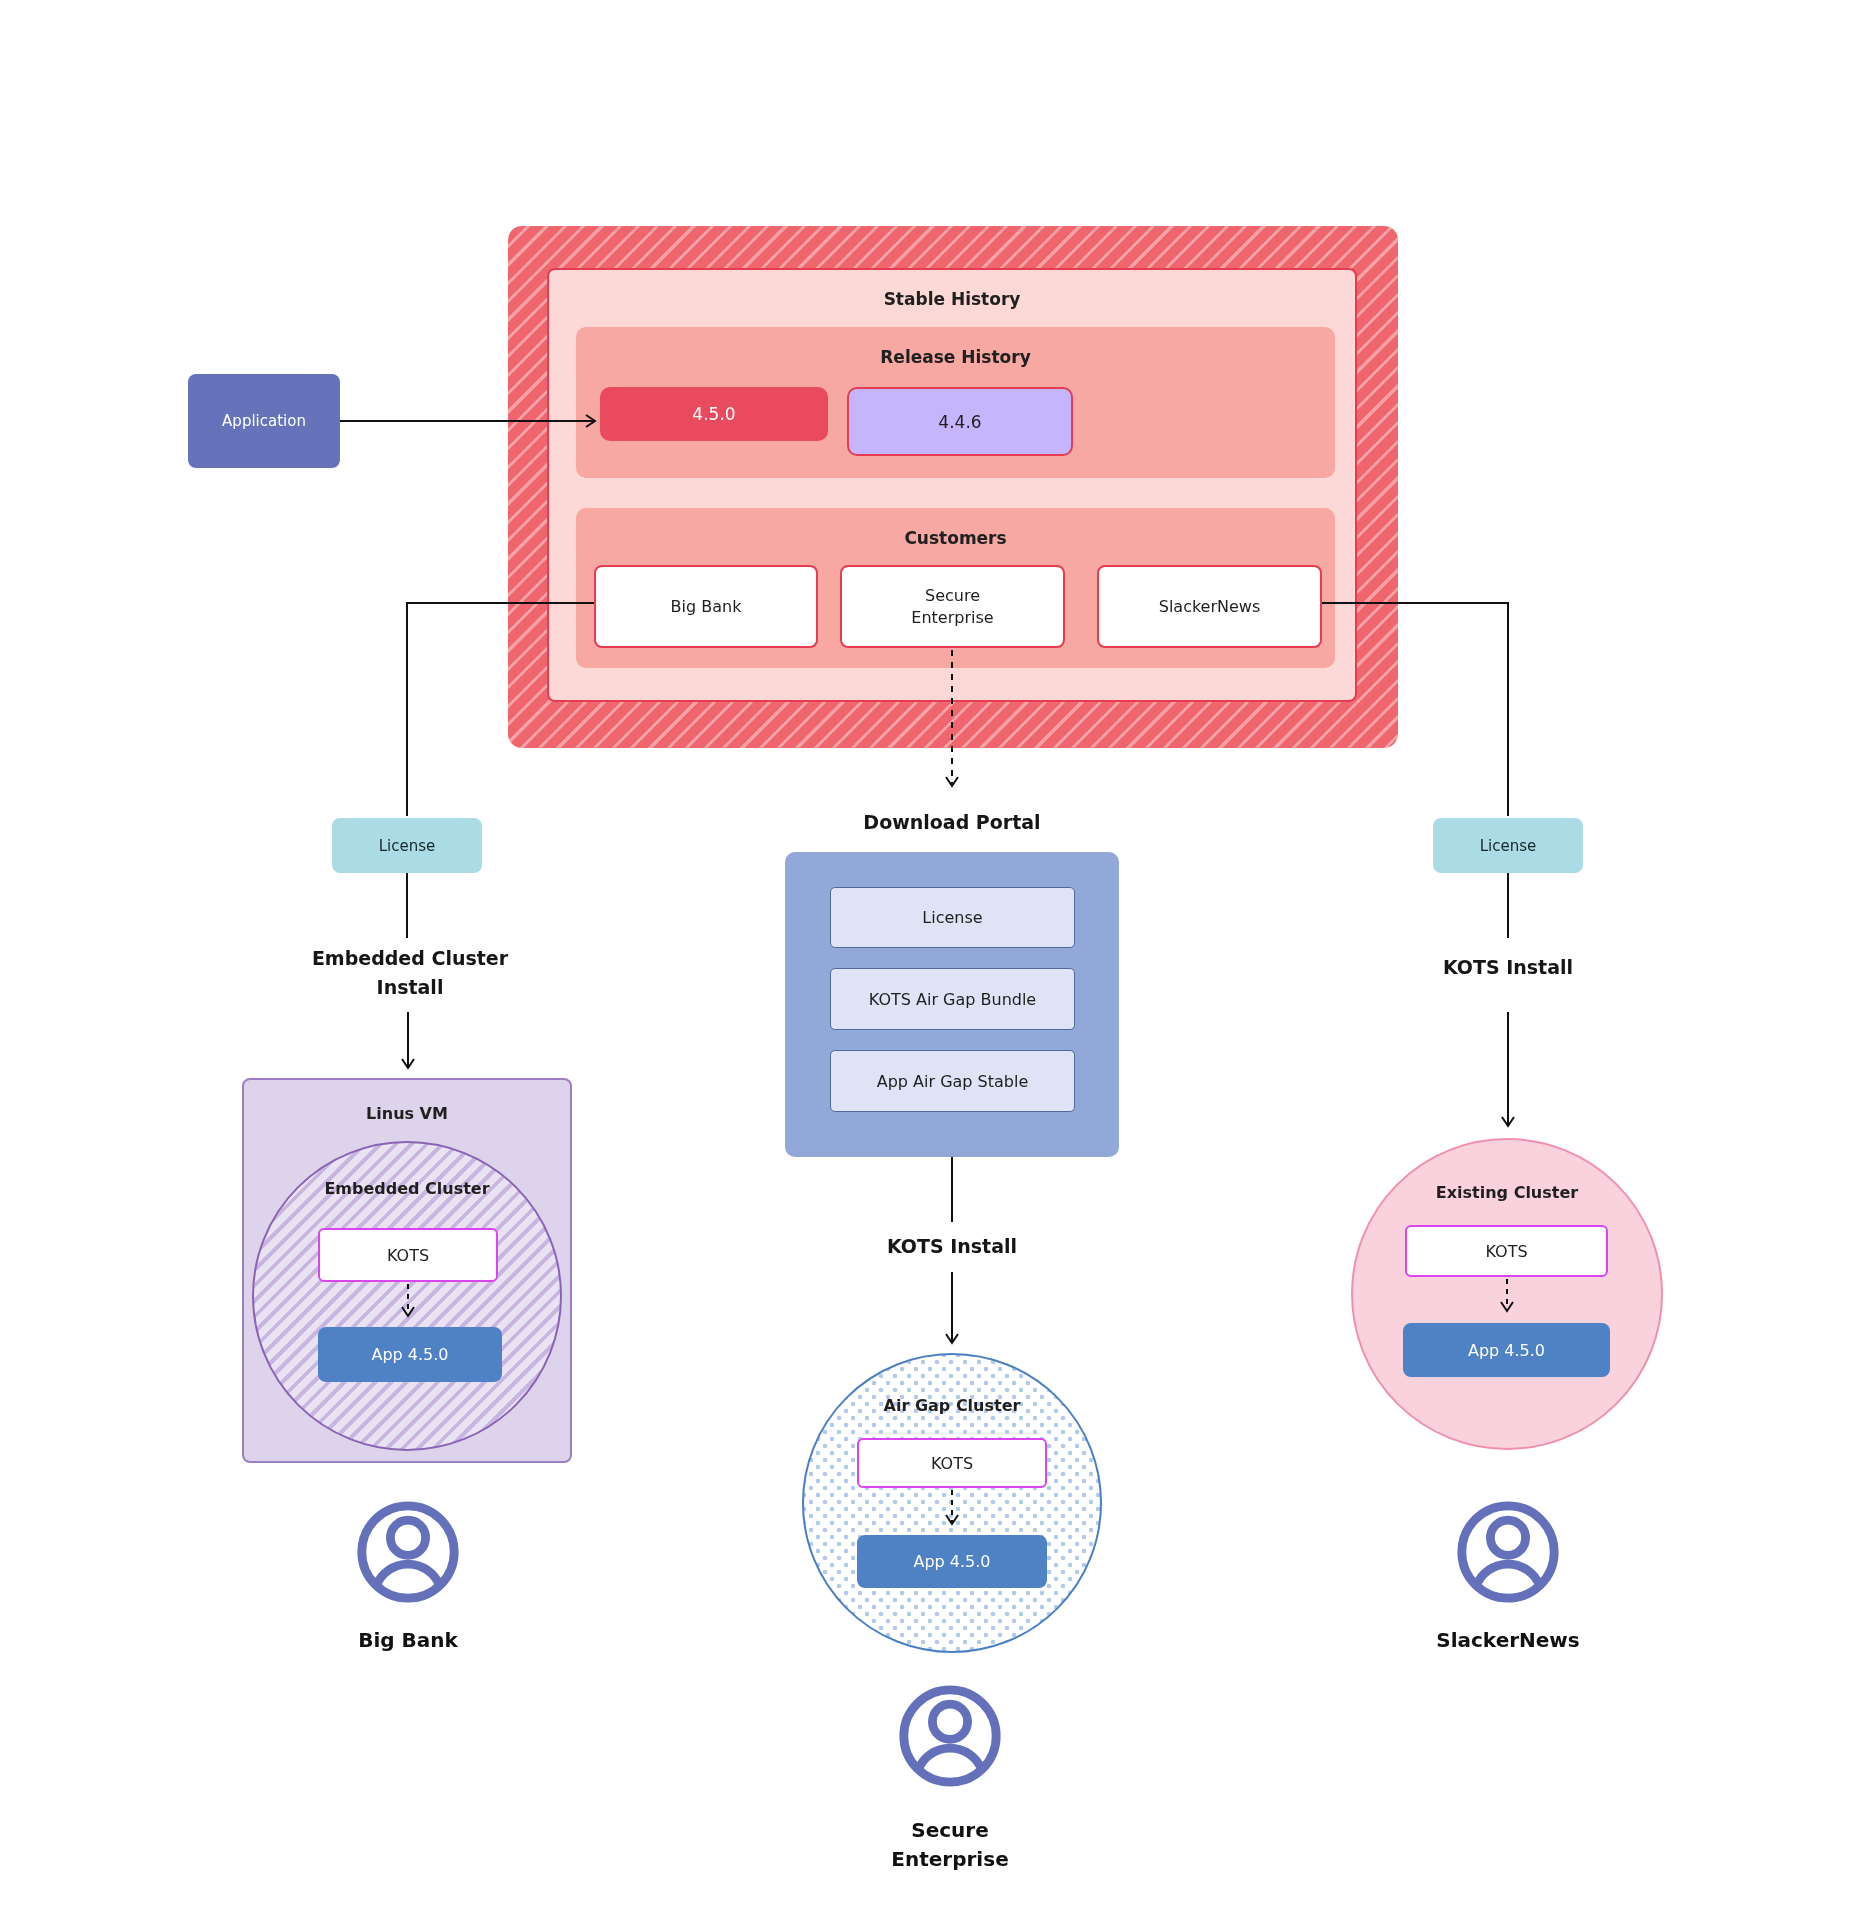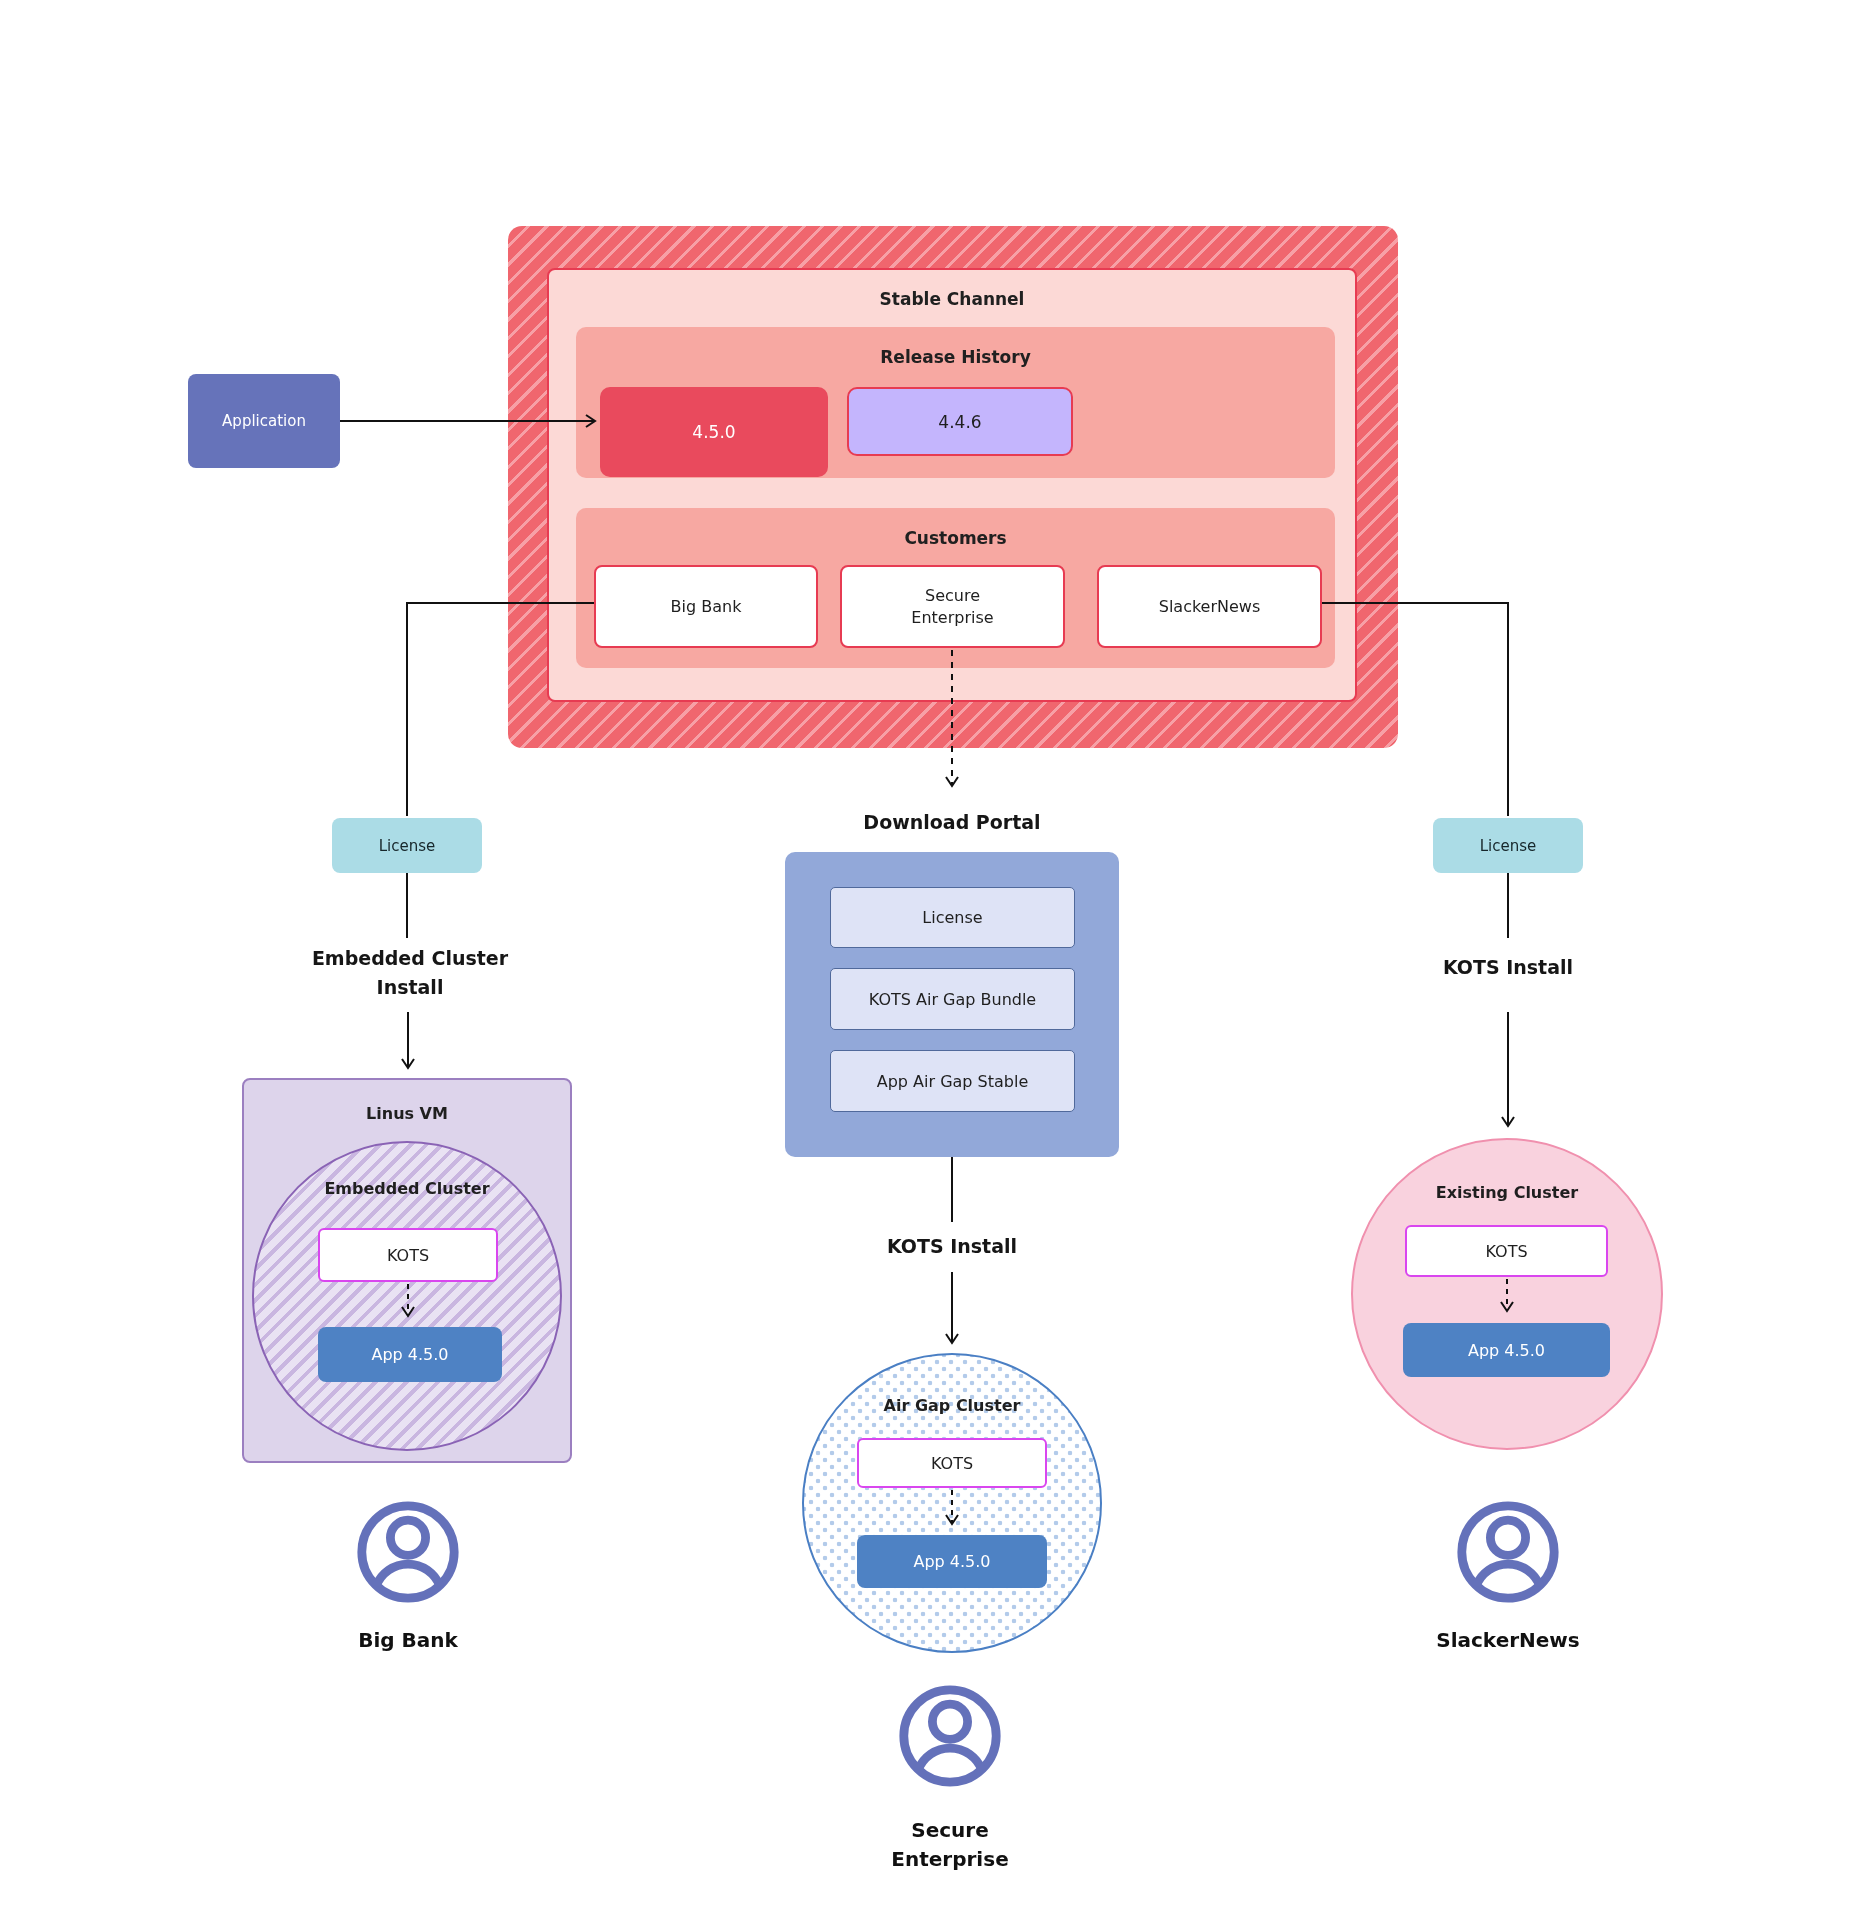--- a/index.html
+++ b/index.html
@@ -46,25 +46,25 @@
 </style>
 </head>
 <body>
 
 <div id="canvas">
 
 
   <div class="abs hatch-red" style="left:508px;top:226px;width:890px;height:522px;"></div>
 
   <div class="abs stable-box" style="left:547px;top:268px;width:810px;height:434px;"></div>
-  <div class="abs ctr heading" style="left:547px;top:288px;width:810px;height:22px;">Stable Channel</div>
+  <div class="abs ctr heading" style="left:547px;top:288px;width:810px;height:22px;">Stable History</div>
 
   <div class="abs salmon-box" style="left:576px;top:327px;width:759px;height:151px;"></div>
   <div class="abs ctr heading" style="left:576px;top:346px;width:759px;height:22px;">Release History</div>
-  <div class="abs ctr rel-red" style="left:600px;top:387px;width:228px;height:90px;">4.5.0</div>
+  <div class="abs ctr rel-red" style="left:600px;top:387px;width:228px;height:54px;">4.5.0</div>
   <div class="abs ctr rel-white" style="left:847px;top:387px;width:226px;height:69px;">4.4.6</div>
 
   <div class="abs salmon-box" style="left:576px;top:508px;width:759px;height:160px;"></div>
   <div class="abs ctr heading" style="left:576px;top:527px;width:759px;height:22px;">Customers</div>
 
   <div class="abs ctr cust-box" style="left:594px;top:565px;width:224px;height:83px;">
     <div>
       <span style="display:block">Big Bank</span>
     </div>
   </div>

